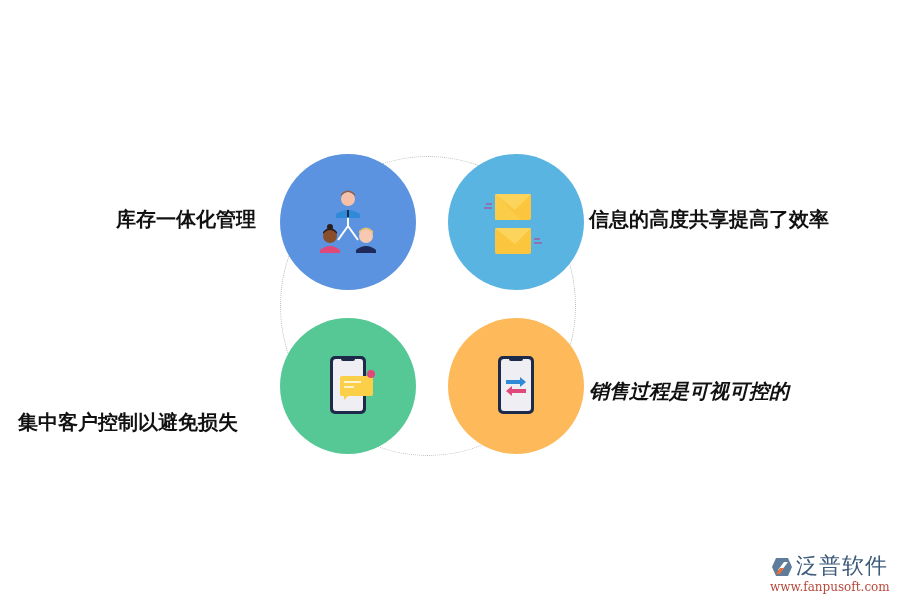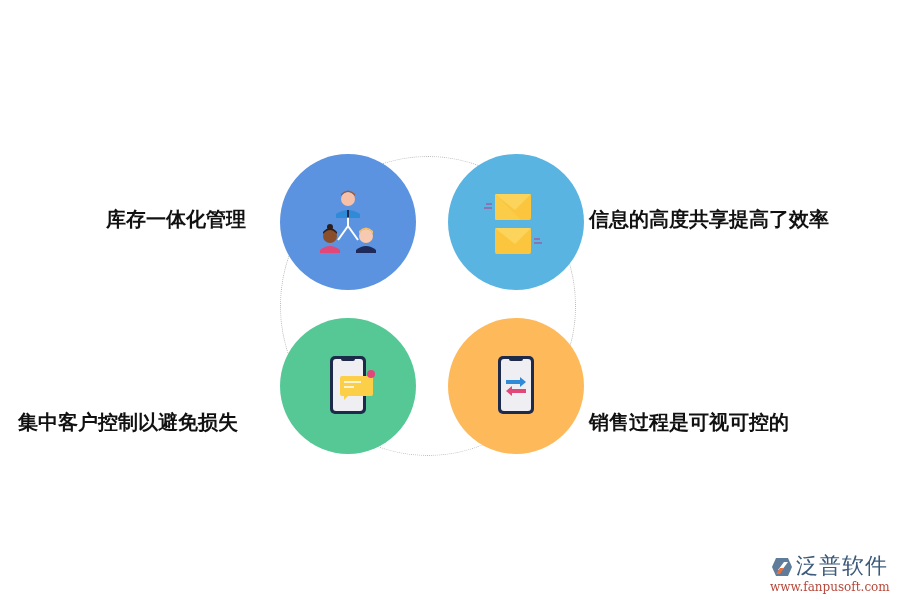--- a/index.html
+++ b/index.html
@@ -29,21 +29,21 @@
     <rect x="39" y="28" width="2" height="7" fill="#1e2a4a"></rect>
     <path d="M12 68 Q22 60 32 68 L32 71 L12 71 Z" fill="#e0487a"></path>
     <circle cx="22" cy="54" r="7" fill="#8a4e2a"></circle>
     <circle cx="22" cy="45" r="3" fill="#2a1e1e"></circle>
     <path d="M15 52 Q22 44 29 52 L29 50 Q22 42 15 50 Z" fill="#2a1e1e"></path>
     <path d="M48 68 Q58 60 68 68 L68 71 L48 71 Z" fill="#1e2a5a"></path>
     <circle cx="58" cy="54" r="7" fill="#f6c9b0"></circle>
     <path d="M51 52 Q58 42 65 52 L65 49 Q58 42 51 49 Z" fill="#f3c065"></path>
   </svg>
 </div>
-<div class="label" style="left:106px; top:207px;">库存一体化管理</div>
+<div class="label" style="left:116px; top:207px;">库存一体化管理</div>
 
 <div class="node" style="left:448px; top:154px; background:#5ab4e2;">
   <svg width="80" height="80" viewBox="0 0 80 80">
     <line x1="10" y1="22" x2="16" y2="22" stroke="#9b5fa0" stroke-width="1.5"></line>
     <line x1="8" y1="26" x2="16" y2="26" stroke="#9b5fa0" stroke-width="1.5"></line>
     <rect x="19" y="12" width="36" height="26" rx="2" fill="#fbc63d"></rect>
     <path d="M19 12 L39 28 L55 12 Z" fill="#fcd45c"></path>
     <path d="M19 12 L19 38 L45 38 Z" fill="#fbd050" opacity="0.6"></path>
     <rect x="19" y="46" width="36" height="26" rx="2" fill="#fbc63d"></rect>
     <path d="M19 46 L39 62 L55 46 Z" fill="#fcd45c"></path>
@@ -71,21 +71,21 @@
   <svg width="80" height="80" viewBox="0 0 80 80">
     <rect x="22" y="10" width="36" height="58" rx="5" fill="#1e2a4a"></rect>
     <rect x="25" y="13" width="30" height="52" rx="3" fill="#efeff3"></rect>
     <rect x="33" y="11" width="14" height="4" rx="2" fill="#1e2a4a"></rect>
     <rect x="30" y="34" width="14" height="4" fill="#2f8ad8"></rect>
     <path d="M44 31 L50 36 L44 41 Z" fill="#2f8ad8"></path>
     <rect x="36" y="43" width="14" height="4" fill="#e0487a"></rect>
     <path d="M36 40 L30 45 L36 50 Z" fill="#e0487a"></path>
   </svg>
 </div>
-<div class="label" style="left:589px; top:410px;">销售过程是可视可控的</div>
+<div class="label" style="left:589px; top:379px;font-style:italic;">销售过程是可视可控的</div>
 
 <div class="logo">
   <svg class="logo-mark" width="24" height="22" viewBox="0 0 24 22">
     <path d="M6 2 L18 2 L22 11 L18 20 L6 20 L2 11 Z" fill="#5f7c9a"></path>
     <path d="M8 14 L14 6 L18 6 L12 14 Z" fill="#ffffff"></path>
     <path d="M6 18 L10 12 L14 12 L10 18 Z" fill="#e8703a"></path>
   </svg>
   <div class="logo-name">泛普软件</div>
   <div class="logo-url">www.fanpusoft.com</div>
 </div>

